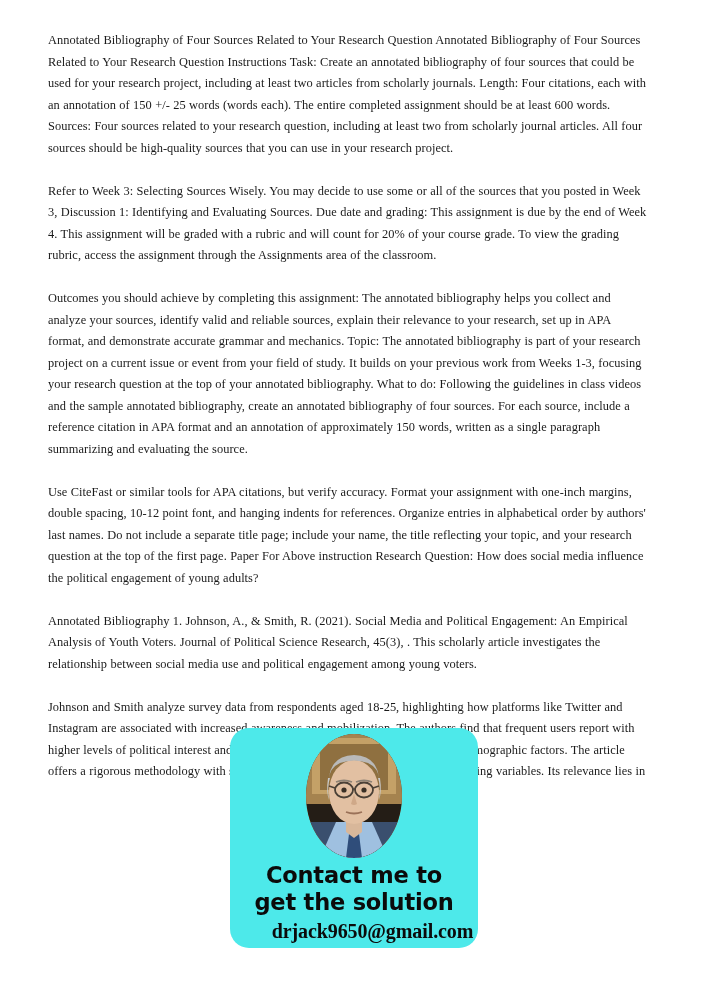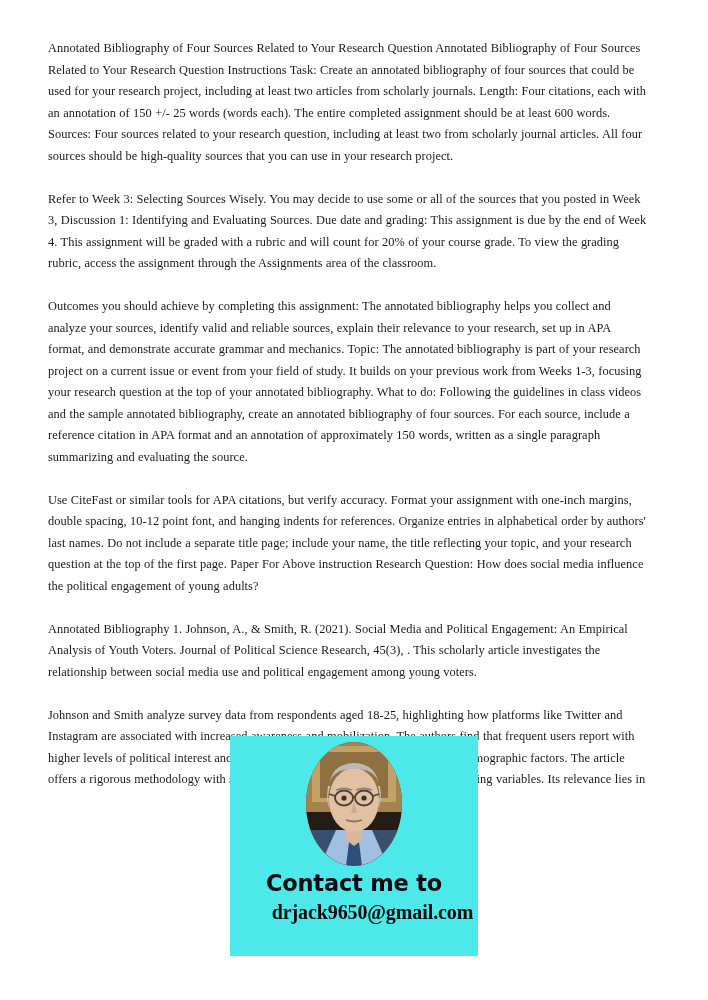--- a/index.html
+++ b/index.html
@@ -10,21 +10,21 @@
   body {
     width: 708px;
     height: 1000px;
     position: relative;
     overflow: hidden;
     font-family: "Liberation Serif", "DejaVu Serif", serif;
   }
 
   #page {
     position: absolute;
-    left: 0; top: 8px;
+    left: 0; top: 0;
     width: 708px;
     height: 780px;
     background: #ffffff;
   }
 
   #doc-body {
     position: absolute;
     left: 48px;
     top: 30px;
     width: 600px;
@@ -101,21 +101,21 @@
 
   <div id="doc-body">
     <p class="para">Annotated Bibliography of Four Sources Related to Your Research Question Annotated Bibliography of Four Sources Related to Your Research Question Instructions Task: Create an annotated bibliography of four sources that could be used for your research project, including at least two articles from scholarly journals. Length: Four citations, each with an annotation of 150 +/- 25 words (words each). The entire completed assignment should be at least 600 words. Sources: Four sources related to your research question, including at least two from scholarly journal articles. All four sources should be high-quality sources that you can use in your research project.</p>
     <p class="para">Refer to Week 3: Selecting Sources Wisely. You may decide to use some or all of the sources that you posted in Week 3, Discussion 1: Identifying and Evaluating Sources. Due date and grading: This assignment is due by the end of Week 4. This assignment will be graded with a rubric and will count for 20% of your course grade. To view the grading rubric, access the assignment through the Assignments area of the classroom.</p>
     <p class="para">Outcomes you should achieve by completing this assignment: The annotated bibliography helps you collect and analyze your sources, identify valid and reliable sources, explain their relevance to your research, set up in APA format, and demonstrate accurate grammar and mechanics. Topic: The annotated bibliography is part of your research project on a current issue or event from your field of study. It builds on your previous work from Weeks 1-3, focusing your research question at the top of your annotated bibliography. What to do: Following the guidelines in class videos and the sample annotated bibliography, create an annotated bibliography of four sources. For each source, include a reference citation in APA format and an annotation of approximately 150 words, written as a single paragraph summarizing and evaluating the source.</p>
     <p class="para">Use CiteFast or similar tools for APA citations, but verify accuracy. Format your assignment with one-inch margins, double spacing, 10-12 point font, and hanging indents for references. Organize entries in alphabetical order by authors' last names. Do not include a separate title page; include your name, the title reflecting your topic, and your research question at the top of the first page. Paper For Above instruction Research Question: How does social media influence the political engagement of young adults?</p>
     <p class="para">Annotated Bibliography 1. Johnson, A., &amp; Smith, R. (2021). Social Media and Political Engagement: An Empirical Analysis of Youth Voters. Journal of Political Science Research, 45(3), . This scholarly article investigates the relationship between social media use and political engagement among young voters.</p>
     <p class="para">Johnson and Smith analyze survey data from respondents aged 18-25, highlighting how platforms like Twitter and Instagram are associated with increased awareness and mobilization. The authors find that frequent users report with higher levels of political interest and activism although effects vary depending on demographic factors. The article offers a rigorous methodology with statistical analysis and consideration of confounding variables. Its relevance lies in</p>
   </div>
 
-  <div id="overlay-card" style="background: rgb(77, 233, 234);">
+  <div id="overlay-card" style="background: rgb(77, 233, 234); border-radius: 19px;">
 
     <div id="overlay-photo">
       <svg width="96" height="124" viewBox="0 0 96 124" xmlns="http://www.w3.org/2000/svg">
         <defs>
           <clipPath id="ovalclip">
             <ellipse cx="48" cy="62" rx="48" ry="62"></ellipse>
           </clipPath>
         </defs>
         <g clip-path="url(#ovalclip)">
           <rect x="0" y="0" width="96" height="124" fill="#8a6b42"></rect>
@@ -140,17 +140,18 @@
           <ellipse cx="58" cy="56" rx="2.6" ry="2.6" fill="#3a3026"></ellipse>
           <path d="M30 48 Q38 45 46 48" stroke="#8d8275" stroke-width="1.8" fill="none"></path>
           <path d="M50 48 Q58 45 66 48" stroke="#8d8275" stroke-width="1.8" fill="none"></path>
           <path d="M48 60 L45 70 Q48 72 51 70 Z" fill="#cfa888"></path>
           <path d="M40 78 Q48 81 56 78" stroke="#9a7158" stroke-width="1.8" fill="none"></path>
         </g>
       </svg>
     </div>
 
     <div id="overlay-line1">Contact me to</div>
+    <div id="overlay-line2">get the solution</div>
     <div id="overlay-email">drjack9650@gmail.com</div>
 
   </div>
 
 </div>
 
 </body></html>

